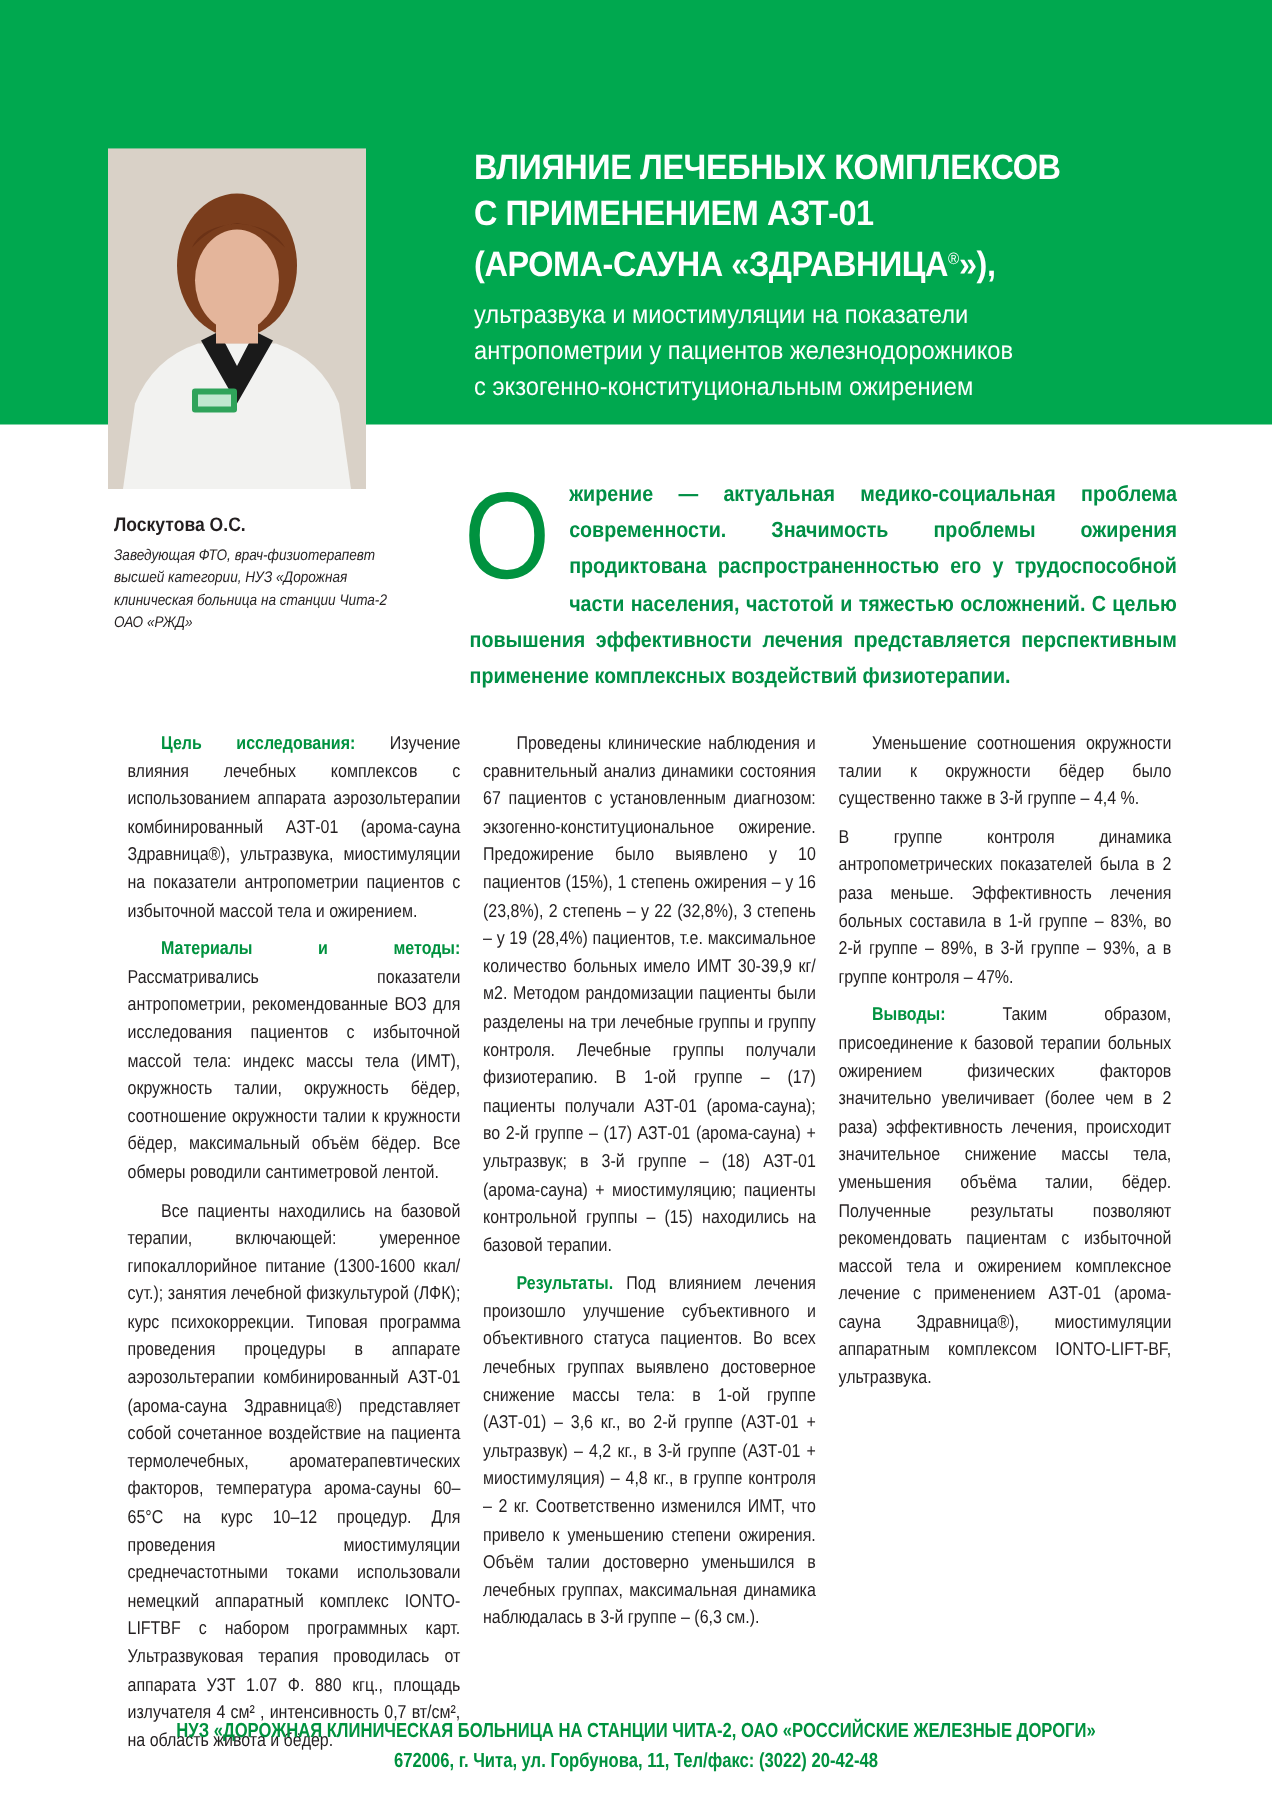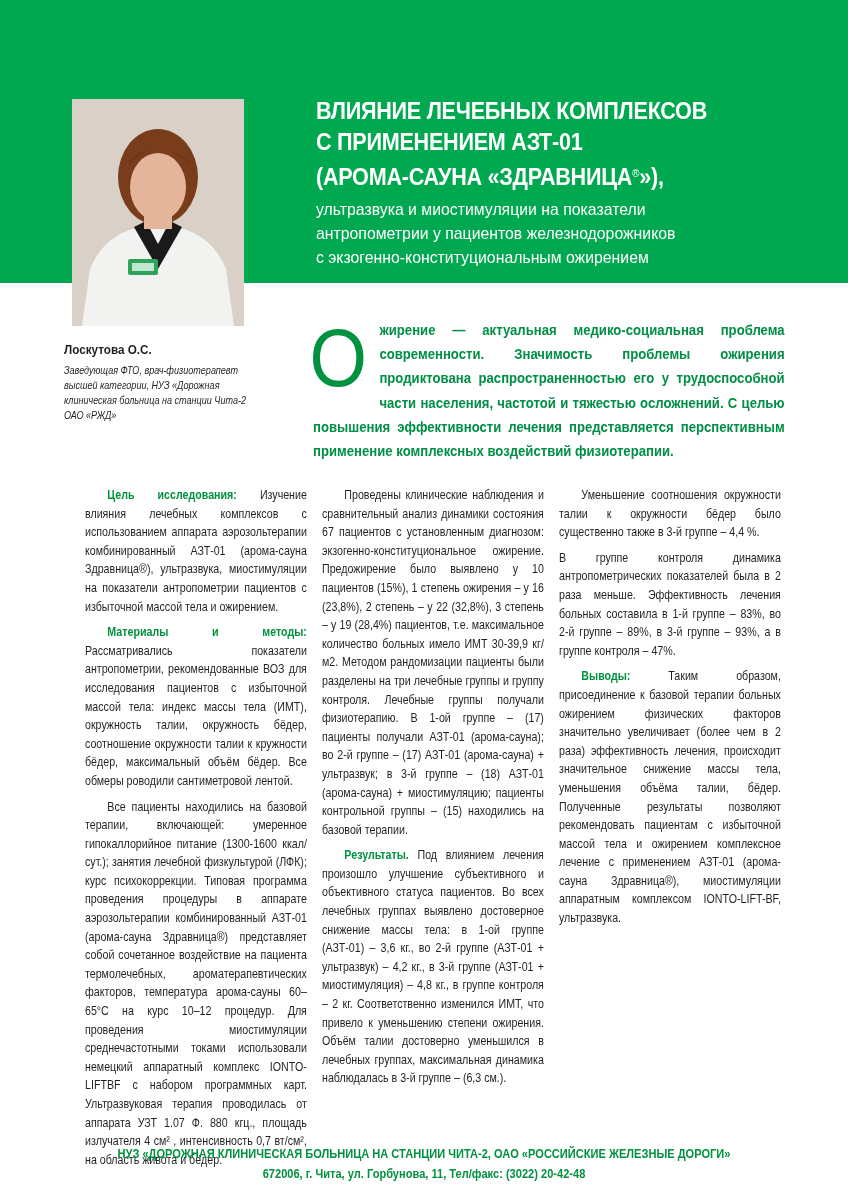--- a/index.html
+++ b/index.html
@@ -11,21 +11,21 @@
   .photo { position: absolute; left: 72px; top: 99px; width: 172px; height: 227px; background: #d8d0c6; overflow: hidden; }
   .photo svg { display: block; width: 100%; height: 100%; }
 
   .title { position: absolute; left: 316px; top: 96px; width: 500px; color: #ffffff;
            font-family: "Liberation Sans", sans-serif; font-weight: bold; font-size: 23.5px; line-height: 31px;
            letter-spacing: -0.3px; transform: scaleX(0.92); transform-origin: left top; }
   .title .reg { font-size: 11px; vertical-align: 8px; font-weight: normal; }
   .subtitle { position: absolute; left: 316px; top: 198px; width: 480px; color: #ffffff;
               font-size: 17px; line-height: 24px; transform: scaleX(0.93); transform-origin: left top; }
 
-  .author { position: absolute; left: 64px; top: 342px; width: 190px; }
+  .author { position: absolute; left: 76px; top: 342px; width: 190px; }
   .author-name { font-weight: bold; font-size: 13px; margin-bottom: 6px; transform: scaleX(0.9); transform-origin: left; }
   .author-role { font-style: italic; font-size: 10.3px; line-height: 15px; color: #231f20; transform: scaleX(0.88); transform-origin: left top; width: 215px; }
 
   .lead { position: absolute; left: 313px; top: 318px; width: 472px; color: #008f45; font-weight: bold;
           font-size: 14.6px; line-height: 24.2px; text-align: justify; transform: scaleX(0.9); transform-origin: left top; width: 524px; }
   .lead .dropcap { float: left; font-size: 82px; line-height: 72px; font-weight: normal; color: #00923f; margin: 4px 14px 0 -4px;
                    font-family: "Liberation Sans", sans-serif; }
 
   .columns { position: absolute; top: 486px; left: 85px; width: 700px; height: 570px; }
   .col { position: absolute; top: 0; width: 258px; font-size: 12.4px; line-height: 18.6px; text-align: justify;

